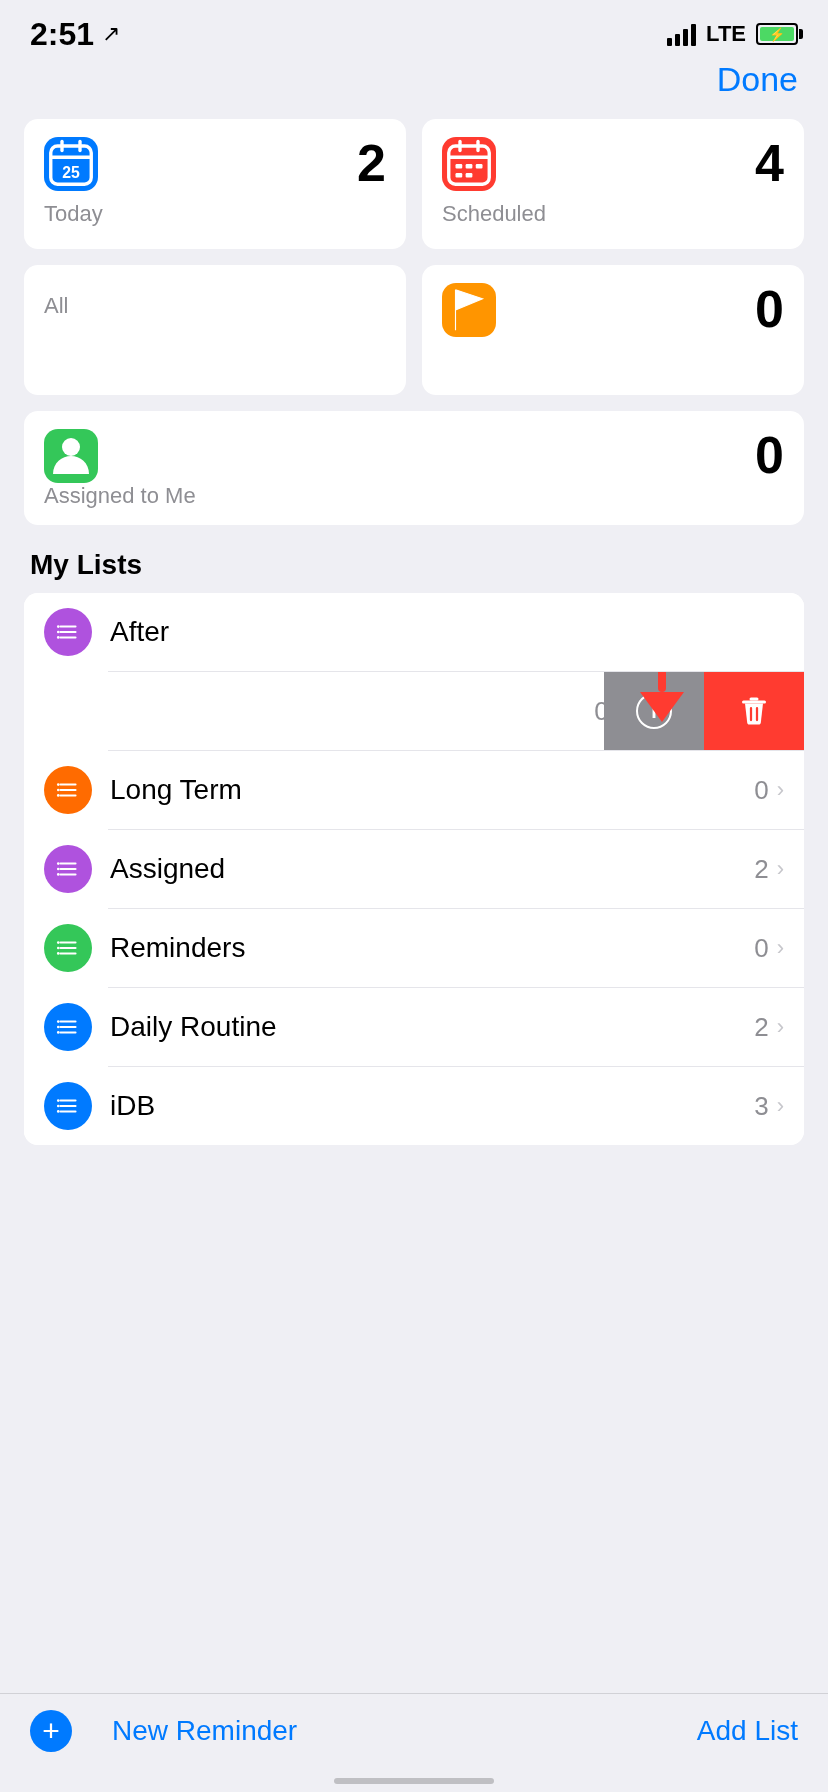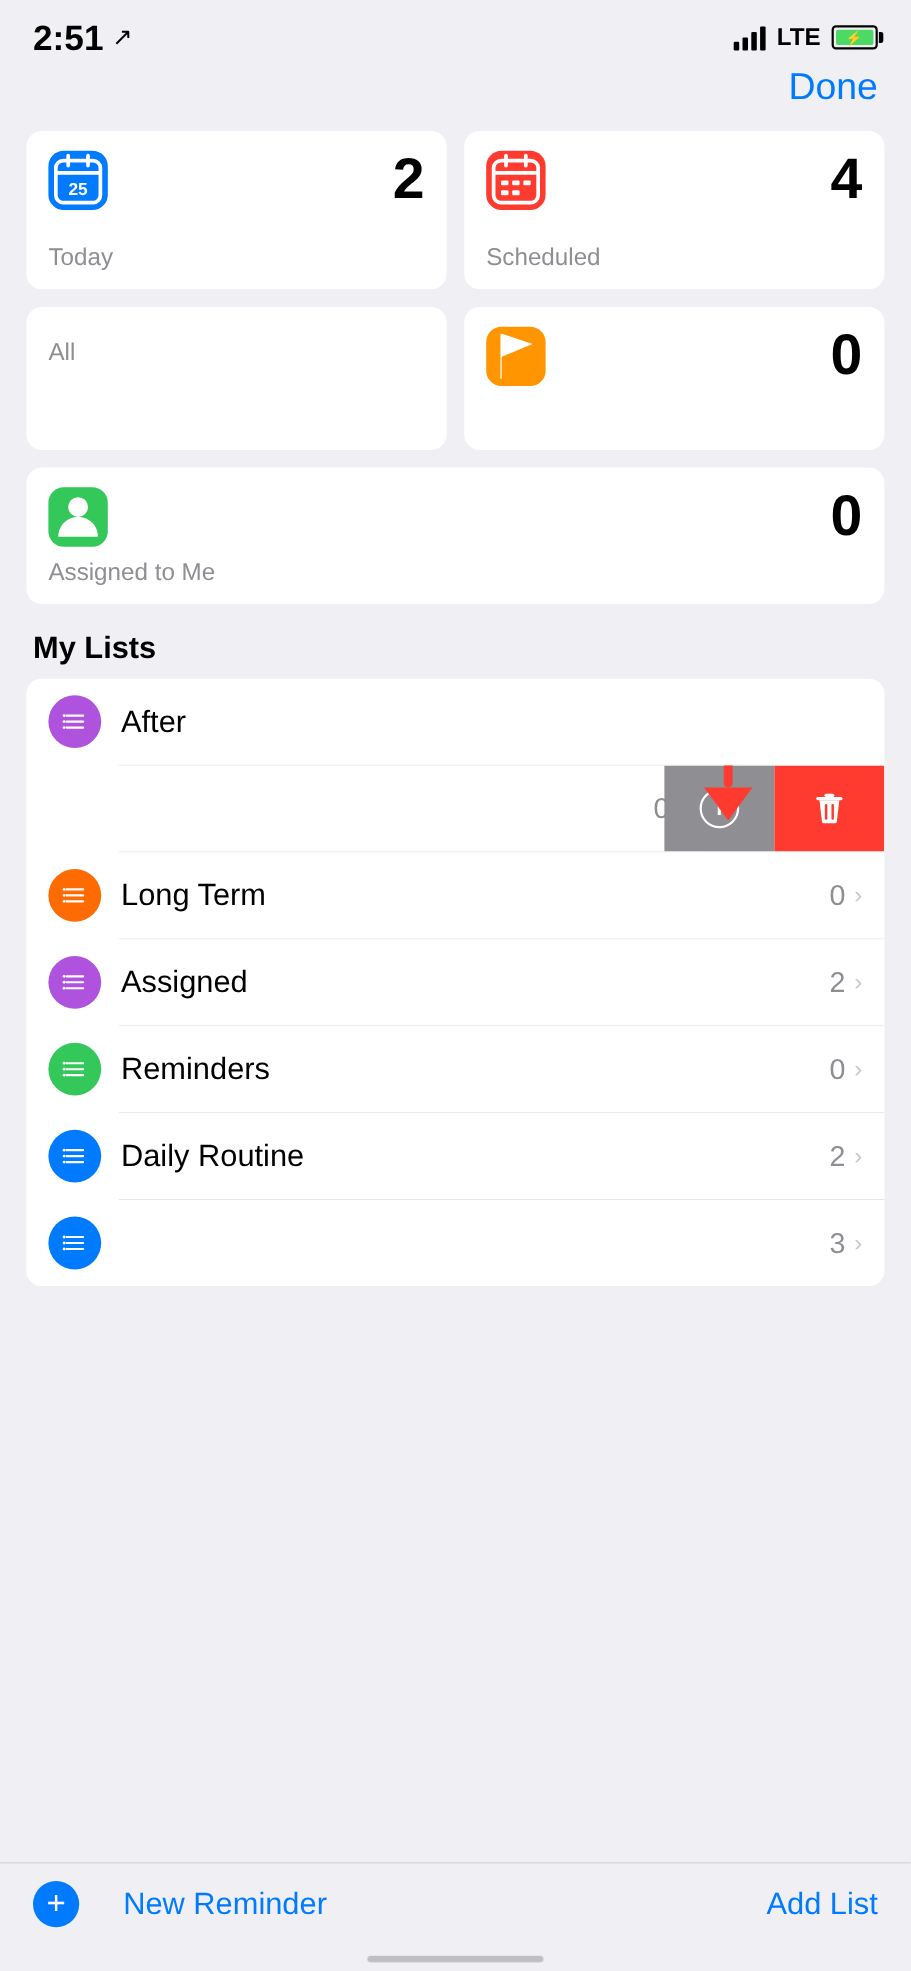--- a/index.html
+++ b/index.html
@@ -109,21 +109,20 @@
       gap: 16px;
       padding: 0 24px 16px 24px;
     }
     .summary-card {
       background: #fff;
       border-radius: 14px;
       padding: 18px 20px 16px 20px;
       display: flex;
       flex-direction: column;
       min-height: 130px;
-      gap: 20px;
     }
     .summary-card-top {
       display: flex;
       align-items: flex-start;
       justify-content: space-between;
     }
     .summary-card-icon {
       width: 54px;
       height: 54px;
       border-radius: 14px;
@@ -151,21 +150,20 @@
       padding: 18px 20px 16px 20px;
       margin: 0 24px 24px 24px;
       display: flex;
       align-items: flex-start;
       justify-content: space-between;
       min-height: 100px;
     }
     .assigned-left {
       display: flex;
       flex-direction: column;
-      gap: 10px;
     }
     .assigned-label {
       font-size: 22px;
       color: #8E8E93;
       font-weight: 400;
     }
     .assigned-count {
       font-size: 52px;
       font-weight: 800;
       color: #000;
@@ -620,20 +618,21 @@
         <div class="list-icon" style="background:#007AFF;">
           <svg viewBox="0 0 24 24" fill="white" width="26" height="26">
             <line x1="5" y1="7" x2="19" y2="7" stroke="white" stroke-width="1.8" stroke-linecap="round"></line>
             <line x1="5" y1="12" x2="19" y2="12" stroke="white" stroke-width="1.8" stroke-linecap="round"></line>
             <line x1="5" y1="17" x2="19" y2="17" stroke="white" stroke-width="1.8" stroke-linecap="round"></line>
             <circle cx="3" cy="7" r="1.2" fill="white"></circle>
             <circle cx="3" cy="12" r="1.2" fill="white"></circle>
             <circle cx="3" cy="17" r="1.2" fill="white"></circle>
           </svg>
         </div>
+        <span class="list-name">iDB</span>
       </div>
       <div class="list-count-area">
         <span class="list-count">3</span>
         <span class="list-chevron">›</span>
       </div>
     </div>
 
   </div>
 </div>
 

